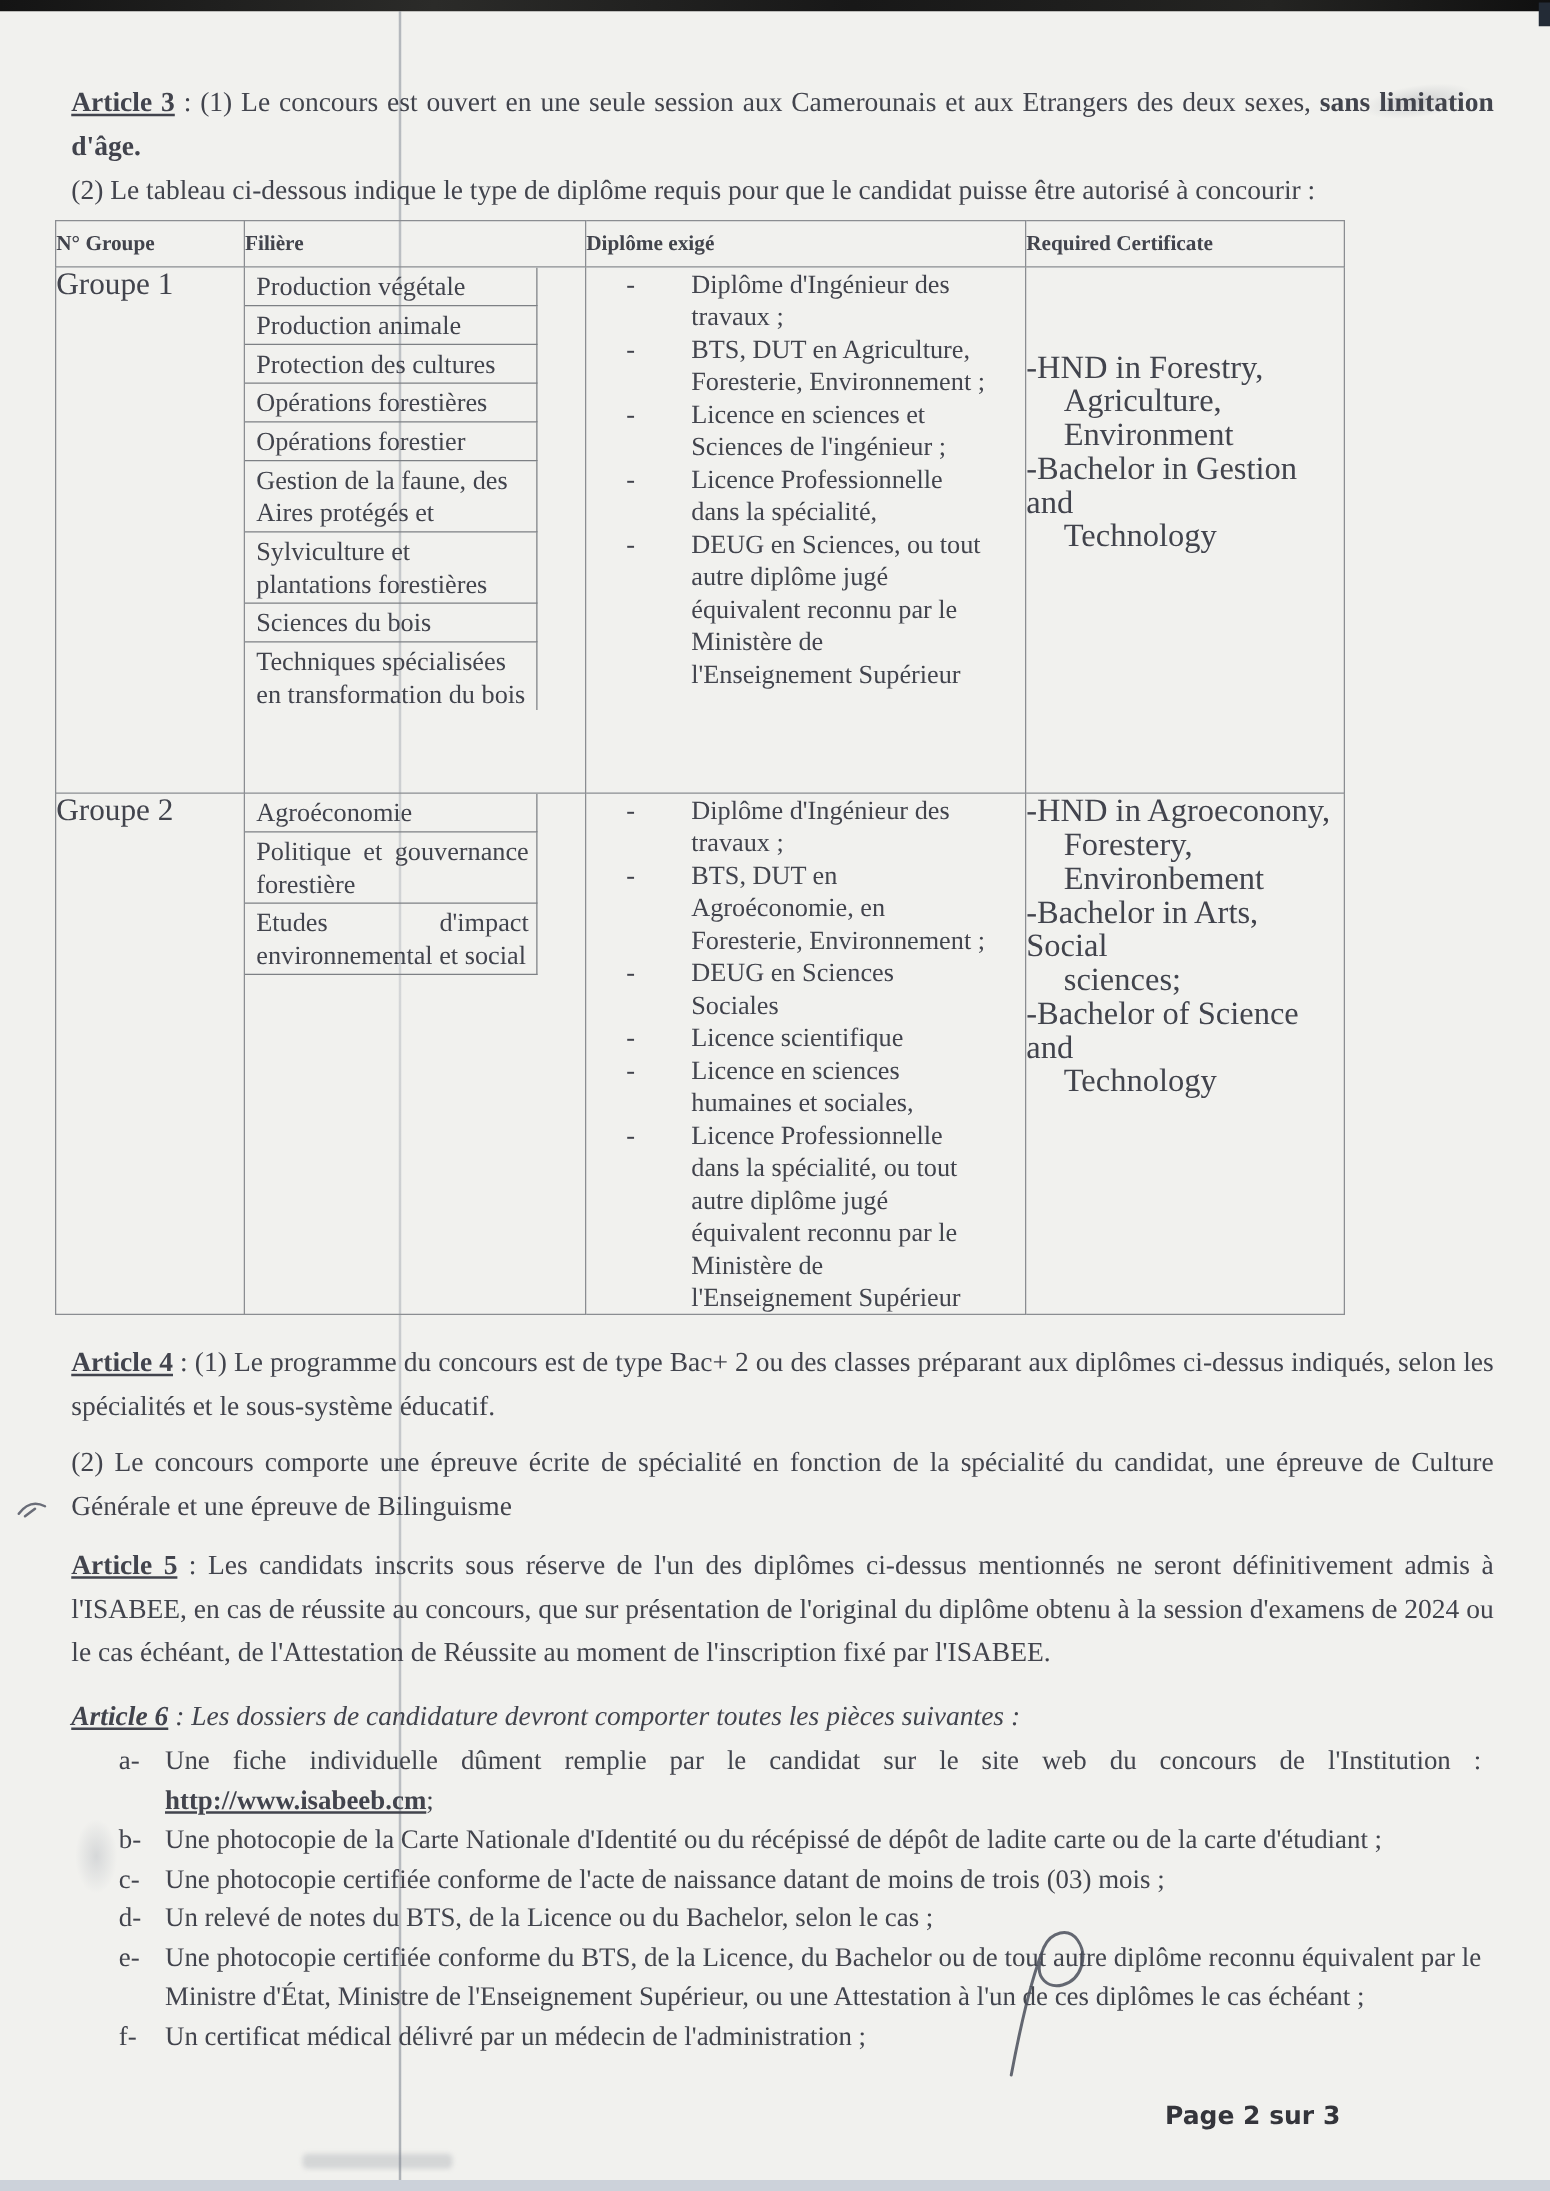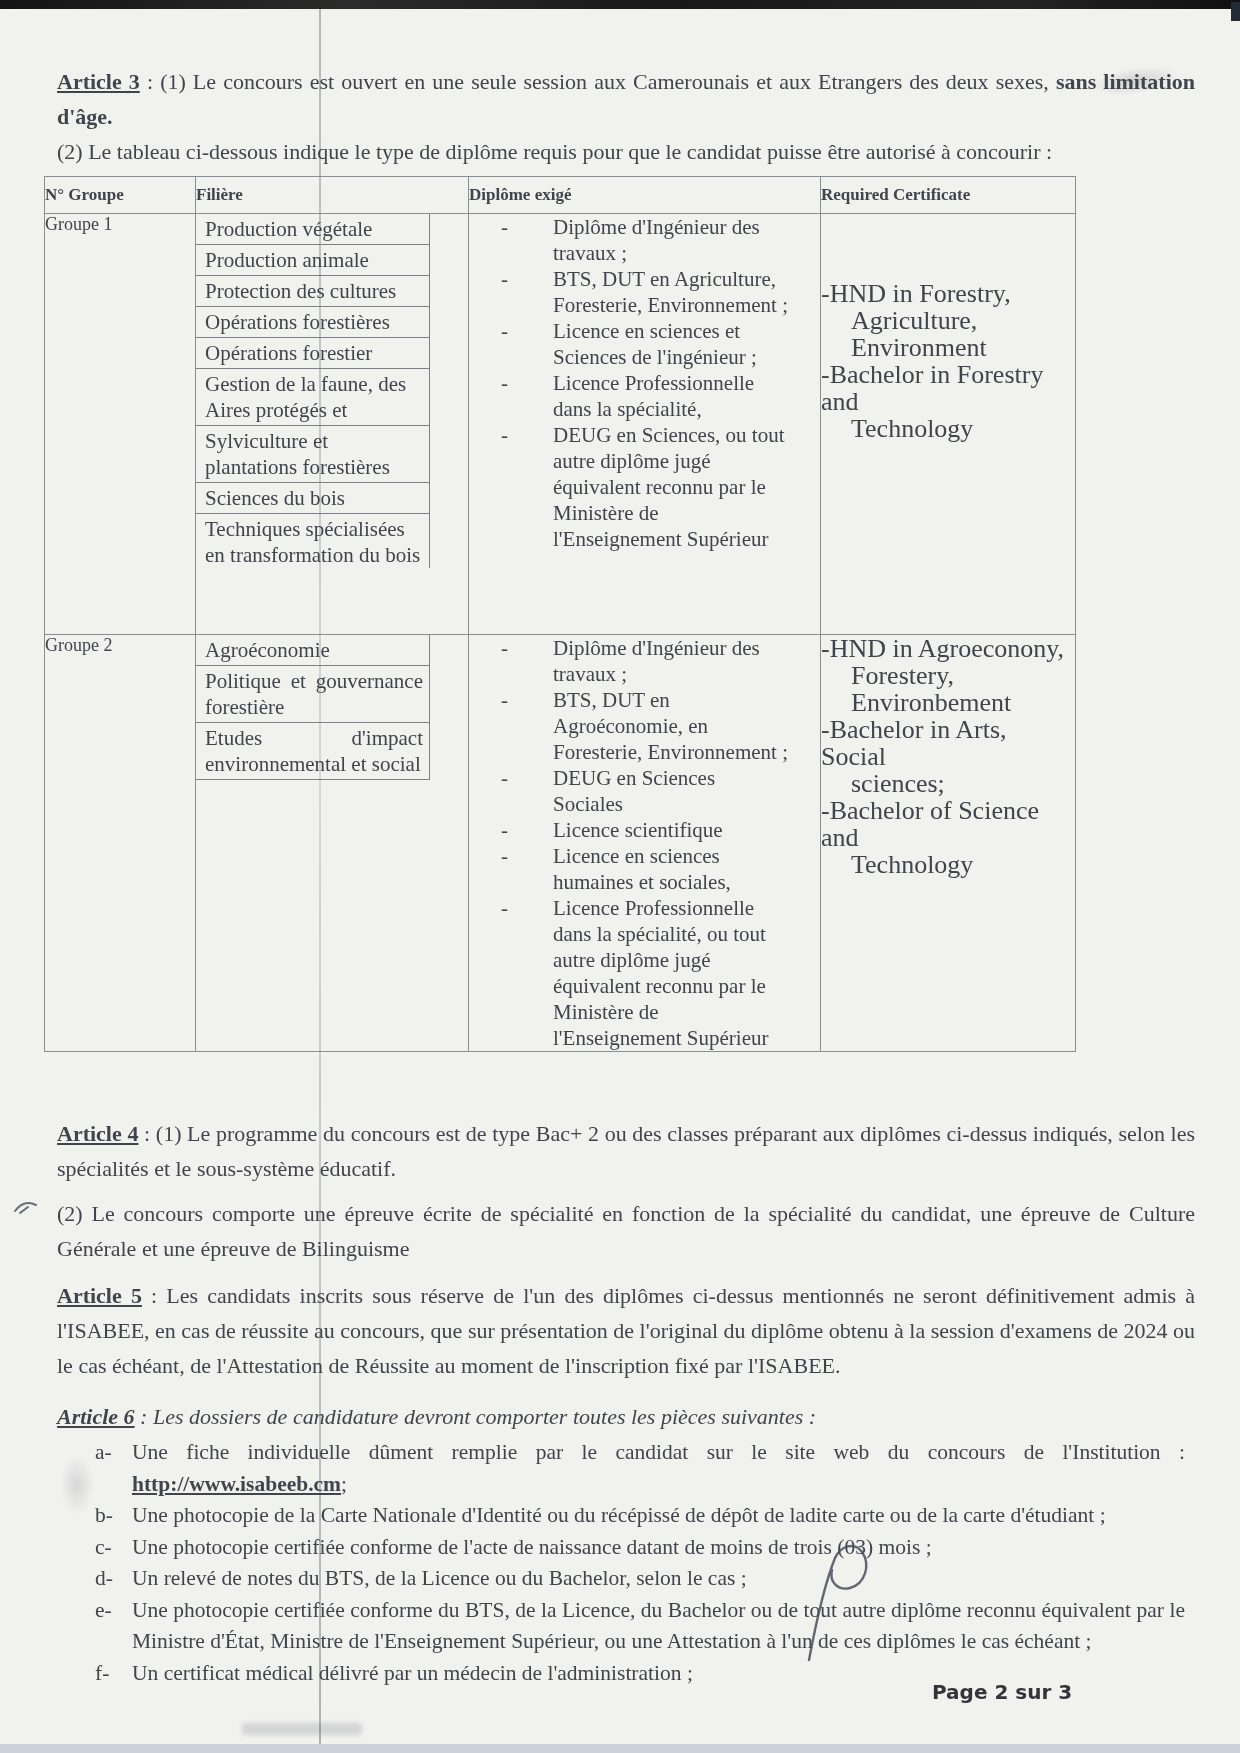--- a/index.html
+++ b/index.html
@@ -38,39 +38,39 @@
   table.dip{border-collapse:collapse;table-layout:fixed;width:1031px;margin-left:-13px;margin-top:7px;
     font-size:21px;}
   table.dip th,table.dip td{border:1.4px solid #8a8d91;padding:0;vertical-align:top;font-weight:normal;}
   table.dip thead th{height:36px;font-weight:bold;text-align:left;vertical-align:middle;font-size:17px;}
   .th-groupe{padding-left:9px;}
   .th-filiere{padding-left:8px;}
   .th-diplome{padding-left:32px;}
   .th-cert{padding-left:8px;}
   tr.g1 > td{height:354px;}
   tr.g2 > td{height:392px;margin-left:20px;}
-  td.groupe{vertical-align:middle;padding-left:12px;font-size:18px;}
+  td.groupe{vertical-align:middle;padding-left:12px;font-size:25px;}
   td.filiere{overflow:hidden;}
   .fwrap{margin-right:38px;}
   .fbox{box-sizing:border-box;border-bottom:1.3px solid #7d8084;border-right:1.3px solid #7d8084;
     padding:2px 6px 0 9px;line-height:26px;overflow:hidden;}
   .fb-s{height:31px;}
   .fb-d{height:57px;}
   .fb-last{height:54px;border-bottom:none;}
   .fb-j{text-align:justify;}
   td.diplome{padding-top:6px;}
   .ditem{display:flex;line-height:26px;}
   .dash{flex:none;width:84px;padding-left:32px;box-sizing:border-box;}
   .dtext{width:237px;}
   td.cert{padding:8px 6px 0 14px;line-height:27px;font-size:26px;}
   td.cert.certpad{padding-top:66px;}
   .cline{white-space:normal;}
   .cline.ind{padding-left:30px;}
 
-  .a4{margin-top:64px;}
+  .a4{margin-top:20px;}
   .a4b{margin-top:10px;}
   .a5{margin-top:12px;}
   .a6{margin-top:16px;font-style:italic;}
   .list{margin-top:3px;}
   .li{display:flex;font-size:21.5px;line-height:31.5px;}
   .li .lab{flex:none;width:37px;margin-left:38px;}
   .li .txt{flex:1;text-align:justify;padding-right:10px;}
   .url{font-weight:bold;text-decoration:underline;color:inherit;}
 
   .footer{position:absolute;left:888px;top:1680px;
@@ -142,21 +142,21 @@
                 <span class="dtext">Licence Professionnelle dans la spécialité,</span>
               </div>
             <div class="ditem">
                 <span class="dash">-</span>
                 <span class="dtext">DEUG en Sciences,  ou tout autre diplôme jugé équivalent reconnu par le Ministère de l'Enseignement Supérieur</span>
               </div>
           </td>
           <td class="cert certpad">
             <div class="cline">-HND in Forestry,</div>
             <div class="cline ind">Agriculture, Environment</div>
-            <div class="cline">-Bachelor in Forestry and</div>
+            <div class="cline">-Bachelor in Gestion and</div>
             <div class="cline ind">Technology</div>
           </td>
         </tr>
         <tr class="g2">
           <td class="groupe">Groupe 2</td>
           <td class="filiere">
             <div class="fwrap">
               <div class="fbox fb-s">Agroéconomie</div>
               <div class="fbox fb-d fb-j">Politique et gouvernance forestière</div>
               <div class="fbox fb-d fb-j">Etudes d'impact environnemental et social</div>

